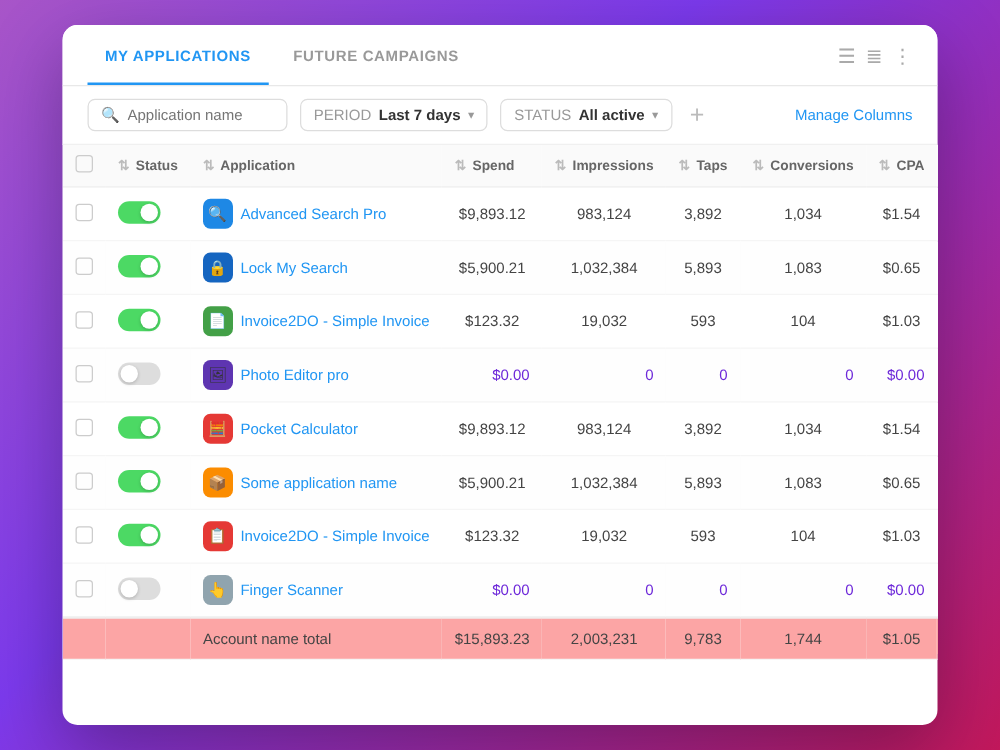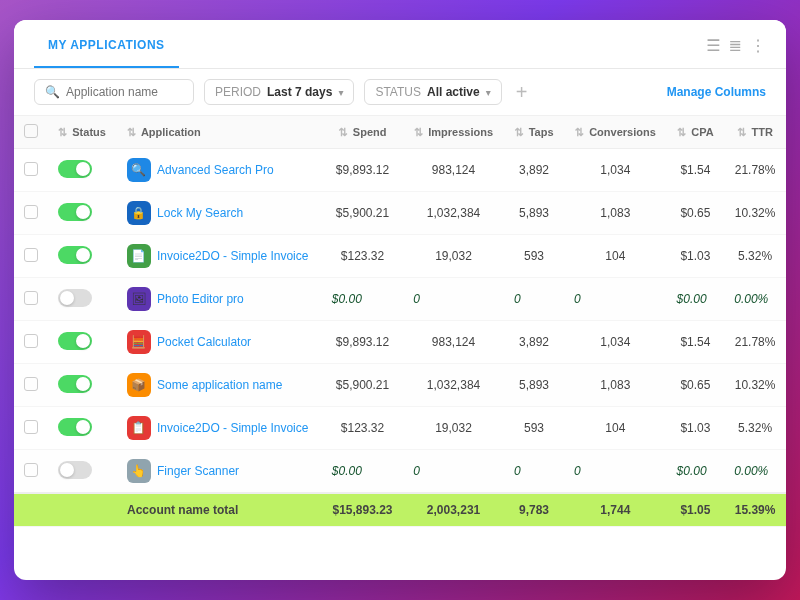--- a/index.html
+++ b/index.html
@@ -8,21 +8,21 @@
       background: linear-gradient(135deg, #a855c8 0%, #7c3aed 40%, #c2185b 100%);
       width: 800px;
       height: 600px;
       display: flex;
       align-items: center;
       justify-content: center;
     }
     .card {
       background: #fff;
       border-radius: 12px;
-      width: 772px;
+      width: 700px;
       height: 560px;
       display: flex;
       flex-direction: column;
       overflow: hidden;
       box-shadow: 0 20px 60px rgba(0,0,0,0.3);
     }
     
     .tabs {
       display: flex;
       align-items: flex-end;
@@ -105,21 +105,21 @@
       font-size: 20px;
       color: #bbb;
       cursor: pointer;
       padding: 0 4px;
       line-height: 1;
     }
     .manage-col {
       margin-left: auto;
       color: #2196f3;
       font-size: 12px;
-      font-weight: 700;
+      font-weight: 400;
       cursor: pointer;
     }
     
     .table-wrapper {
       flex: 1;
       overflow-y: auto;
       overflow-x: auto;
     }
     table {
       width: 100%;
@@ -133,36 +133,36 @@
     thead th {
       padding: 8px 10px;
       text-align: left;
       font-weight: 600;
       color: #666;
       font-size: 11px;
       border-bottom: 1px solid #eee;
       white-space: nowrap;
       user-select: none;
     }
-    thead th.num { text-align: center; }
+    thead th.num { text-align: left; }
     thead th .sort-icon { color: #bbb; margin-right: 2px; }
     tbody tr {
       border-bottom: 1px solid #f5f5f5;
       background: #fff;
     }
     tbody tr:nth-child(odd) { background: #fff; }
     tbody tr:nth-child(even) { background: #fefefe; }
     tbody td {
       padding: 9px 10px;
       color: #333;
       white-space: nowrap;
       vertical-align: middle;
     }
     tbody td.num { text-align: center; color: #444; }
-    tbody td.dimmed { color: #14532d; font-style: italic; }
+    tbody td.dimmed { text-align: right; color: #6d28d9; }
     .checkbox-cell { width: 30px; }
     .app-cell { min-width: 180px; }
     
     .toggle {
       display: inline-flex;
       align-items: center;
       cursor: pointer;
     }
     .toggle-track {
       width: 34px;
@@ -209,37 +209,38 @@
     
     .cb {
       width: 14px;
       height: 14px;
       border: 1.5px solid #ccc;
       border-radius: 3px;
       display: inline-block;
     }
     
     .footer-row td {
-      font-weight: 700;
+      font-weight: 400;
       color: #444;
-      background: #bef264;
+      background: #fca5a5;
       border-top: 2px solid #eee;
     }
     
     .table-wrapper::-webkit-scrollbar { height: 6px; width: 6px; }
     .table-wrapper::-webkit-scrollbar-track { background: #f0f0f0; }
     .table-wrapper::-webkit-scrollbar-thumb { background: #ccc; border-radius: 3px; }
   </style>
 </head>
 <body>
 
 <div class="card">
 
   <div class="tabs">
     <div class="tab active">MY APPLICATIONS</div>
+    <div class="tab">FUTURE CAMPAIGNS</div>
     <div class="tab-icons">
       <span class="tab-icon">☰</span>
       <span class="tab-icon">≣</span>
       <span class="tab-icon">⋮</span>
     </div>
   </div>
 
   <div class="toolbar">
     <div class="search-box">
       <span class="search-icon">🔍</span>

